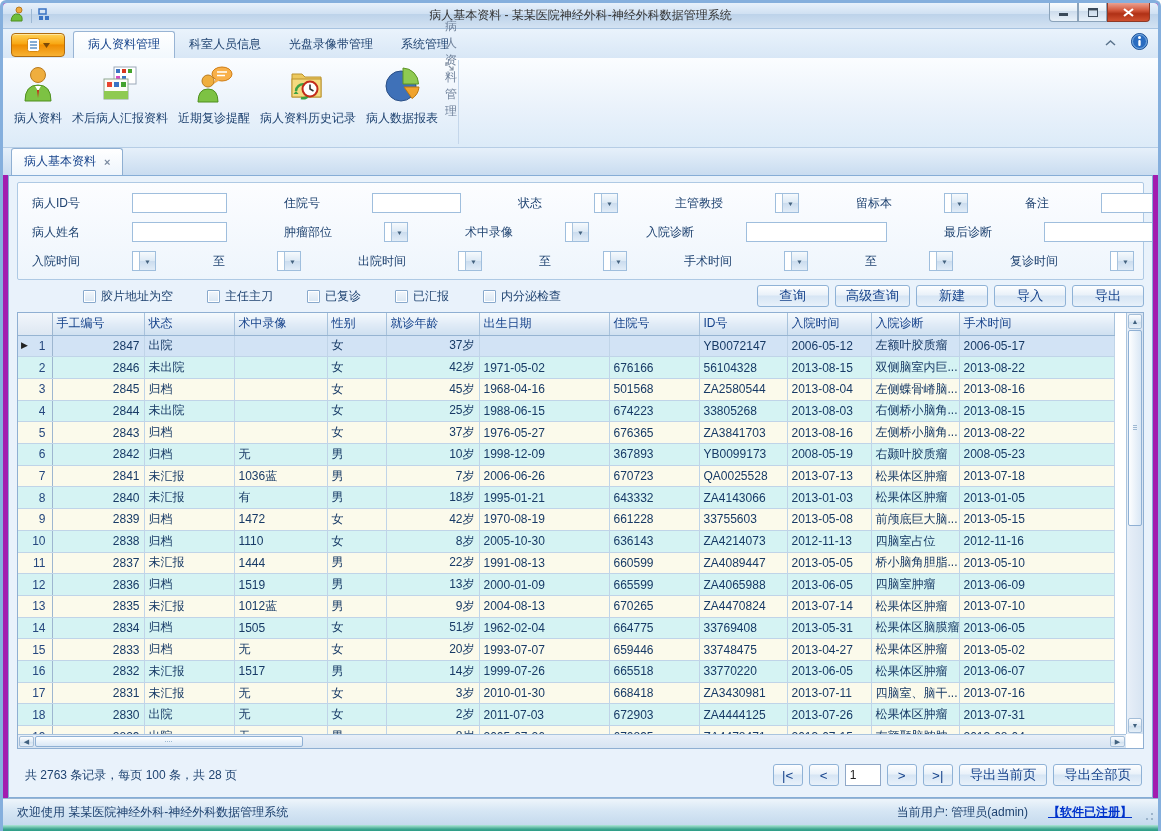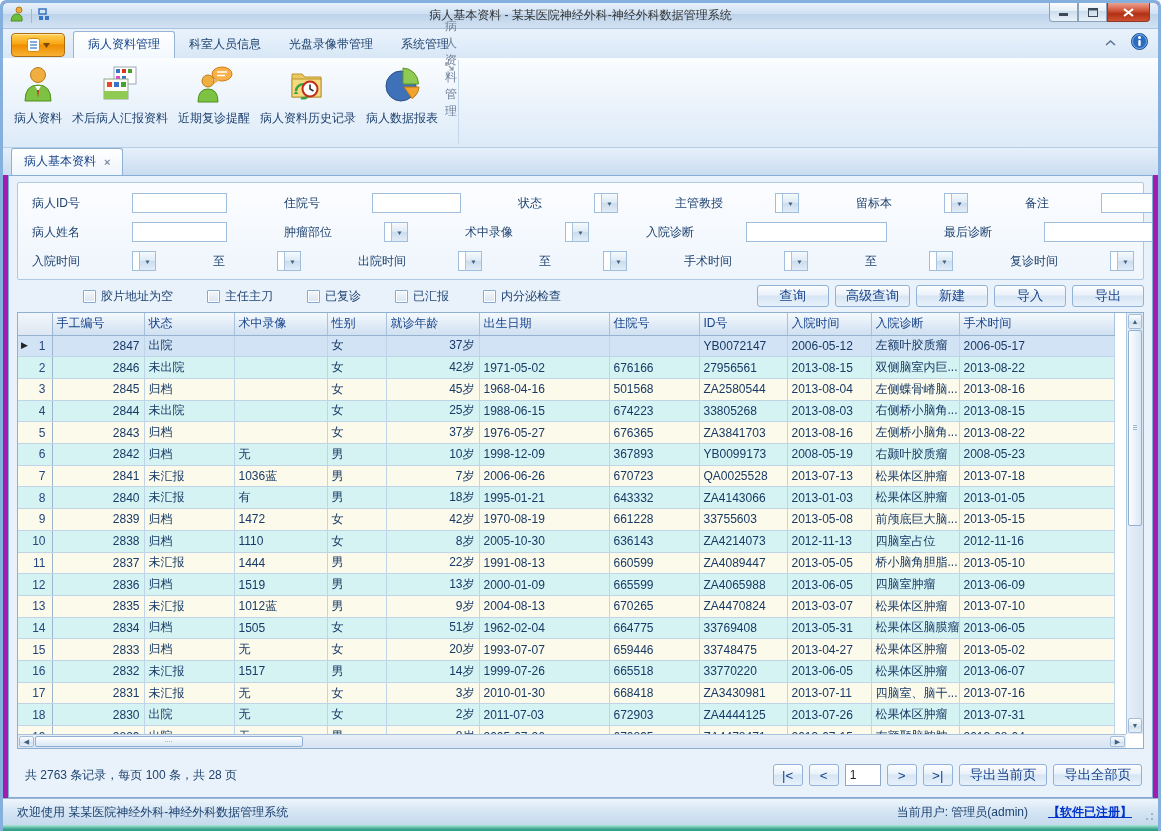--- a/index.html
+++ b/index.html
@@ -501,21 +501,21 @@
             </tr>
             <tr class="even">
               <td class="rownum">2</td>
               <td class="r">2846</td>
               <td>未出院</td>
               <td></td>
               <td>女</td>
               <td class="r">42岁</td>
               <td>1971-05-02</td>
               <td>676166</td>
-              <td>27956561</td>
+              <td>56104328</td>
               <td>2013-08-15</td>
               <td>双侧脑室内巨...</td>
               <td>2013-08-22</td>
             </tr>
             <tr class="odd">
               <td class="rownum">3</td>
               <td class="r">2845</td>
               <td>归档</td>
               <td></td>
               <td>女</td>
@@ -656,21 +656,21 @@
             <tr class="odd">
               <td class="rownum">13</td>
               <td class="r">2835</td>
               <td>未汇报</td>
               <td>1012蓝</td>
               <td>男</td>
               <td class="r">9岁</td>
               <td>2004-08-13</td>
               <td>670265</td>
               <td>ZA4470824</td>
-              <td>2013-03-07</td>
+              <td>2013-07-14</td>
               <td>松果体区肿瘤</td>
               <td>2013-07-10</td>
             </tr>
             <tr class="even">
               <td class="rownum">14</td>
               <td class="r">2834</td>
               <td>归档</td>
               <td>1505</td>
               <td>女</td>
               <td class="r">51岁</td>

